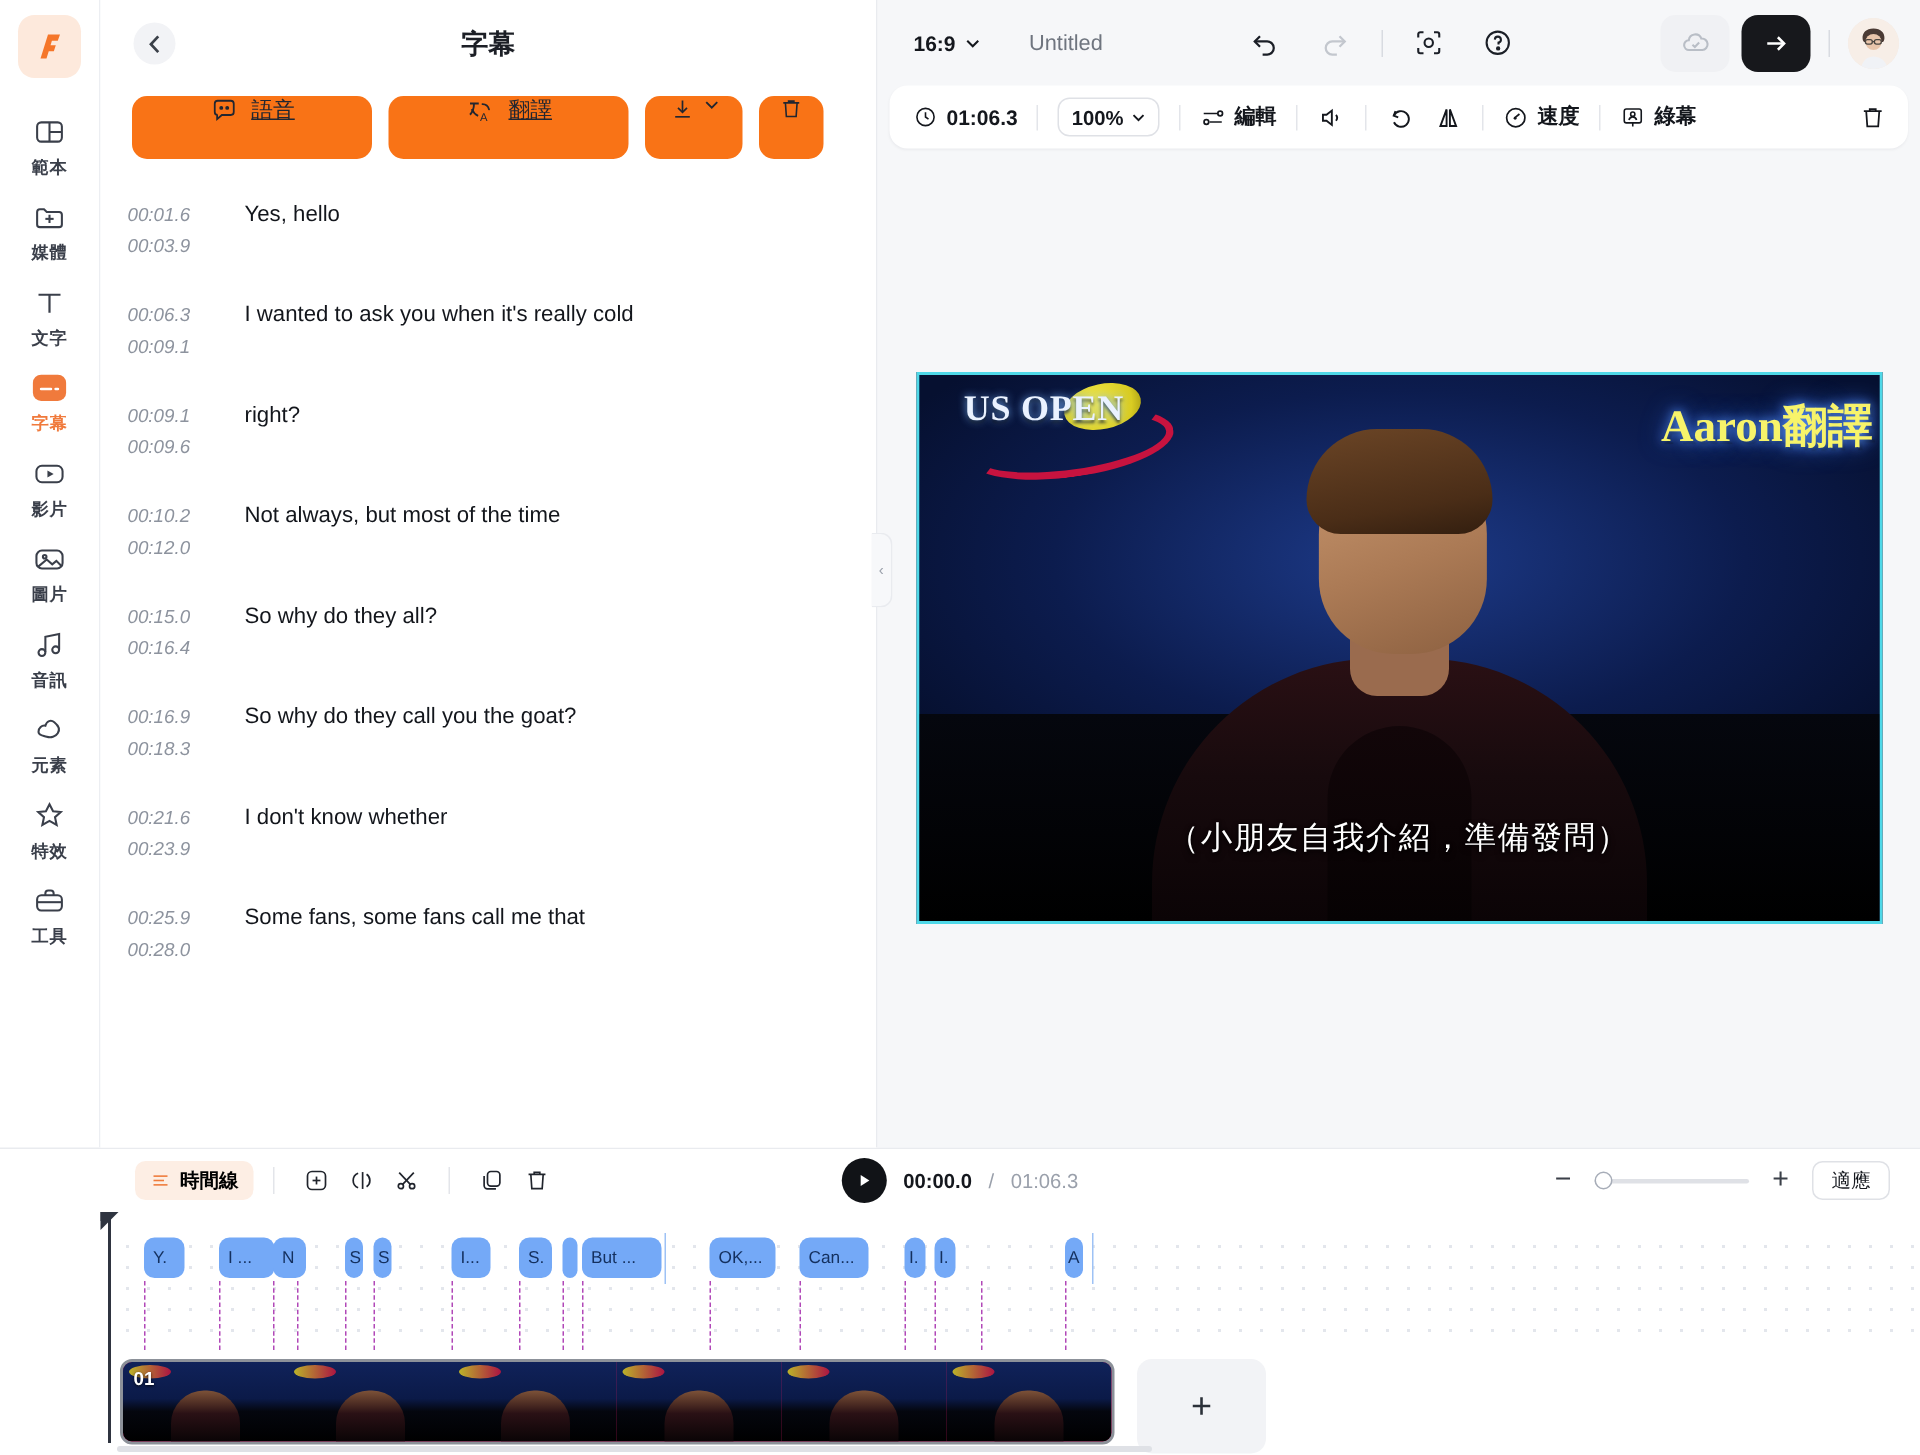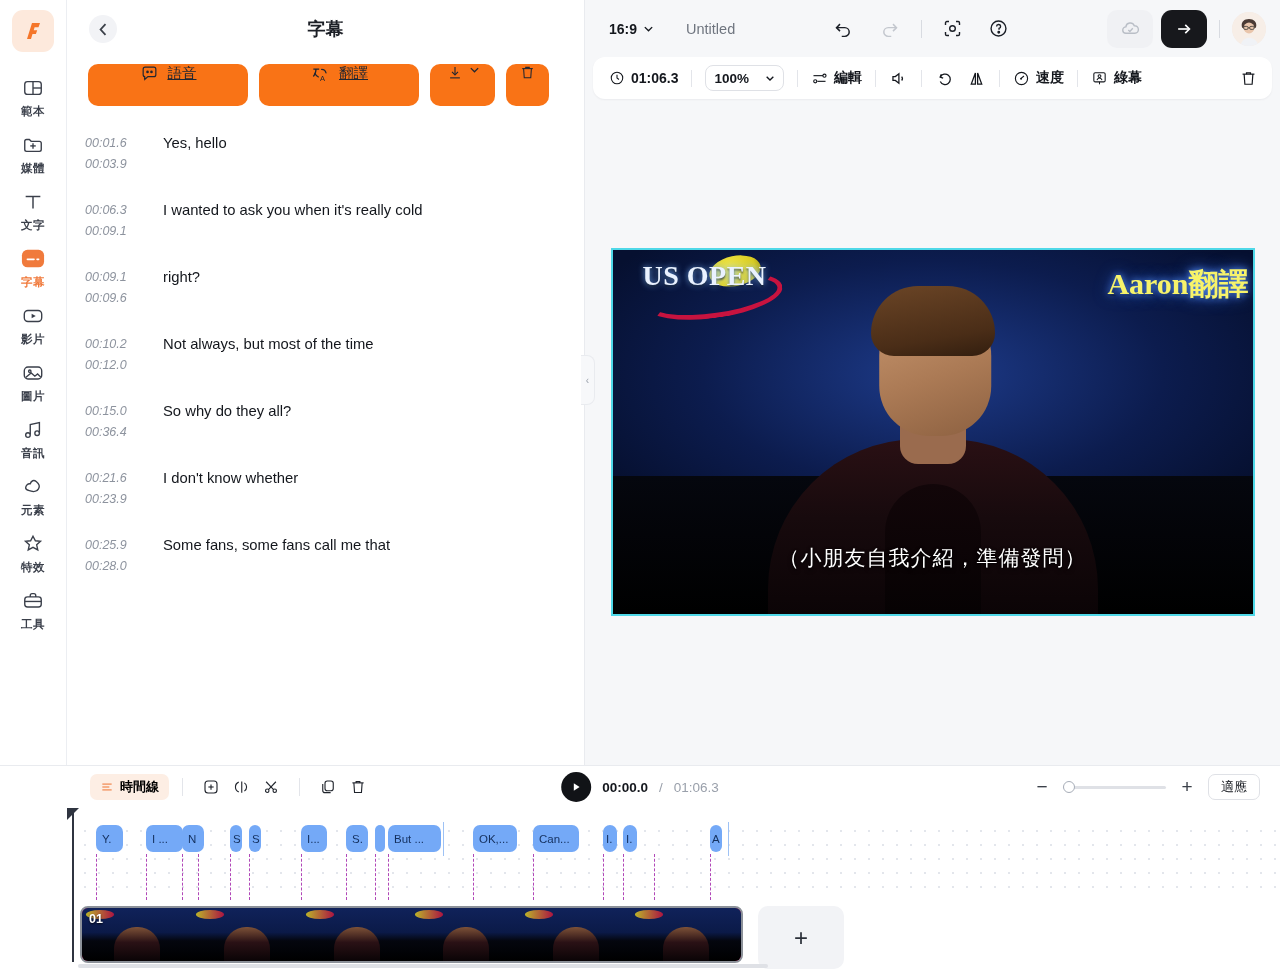--- a/index.html
+++ b/index.html
@@ -111,21 +111,21 @@
 
   .pv-toolbar {
     margin: 0 8px 0 8px; height: 42px; background:#fff; border-radius: 12px;
     display:flex; align-items:center; padding: 0 14px 0 16px; gap: 0;
     box-shadow: 0 1px 2px rgba(20,25,35,.05);
   }
   .tb-item { display:flex; align-items:center; gap:6px; cursor:pointer; font-size:14px; color:#14171d; font-weight:600; }
   .tb-sep { width:1px; height:17px; background:#e3e5ea; margin: 0 13px; }
   .zoom-sel {
     border:1px solid #dfe1e6; border-radius:8px; height:26px; padding:0 8px;
-    display:flex; align-items:center; gap:16px; font-size:13.5px; font-weight:700; color:#14171d; cursor:pointer;
+    display:flex; align-items:center; gap:5px; font-size:13.5px; font-weight:700; color:#14171d; cursor:pointer;
   }
   .tb-plain { display:flex; align-items:center; cursor:pointer; color:#14171d; }
   .tb-spacer { flex: 1; }
 
   .pv-stage { flex:1; display:flex; align-items:center; justify-content:center; }
   .video-frame {
     width: 644px; height: 368px; border: 2px solid #4fd8e8;
     position: relative; overflow:hidden; background:#06102a;
   }
   .vid-bg {
@@ -141,21 +141,21 @@
     background: radial-gradient(circle at 40% 40%, #f2e84a 0%, #d9cc22 70%, #9a8f10 100%);
     transform: rotate(-12deg);
   }
   .usopen .arc {
     position:absolute; left:2px; top:14px; width:138px; height:44px;
     border: 5px solid #c7133f; border-top-color: transparent; border-left-color: transparent;
     border-radius: 50%; transform: rotate(-8deg);
   }
   .usopen .txt {
     position:relative; z-index:2; font-family:"Liberation Serif", serif; font-weight:700;
-    font-size: 28px; letter-spacing: .5px;
+    font-size: 24px; letter-spacing: .5px;
     color:#eaf2ff; text-shadow: 0 0 6px rgba(120,180,255,.9), 0 2px 2px rgba(0,0,0,.7);
   }
   .watermark {
     position:absolute; right: 4px; top: 14px;
     font-size: 30px; font-weight: 700; font-family:"Liberation Serif", serif;
     color:#f7f36a; text-shadow: 0 0 7px rgba(90,150,255,.95), 0 0 16px rgba(60,120,255,.8), 2px 2px 1px rgba(0,0,0,.5);
     white-space: nowrap; letter-spacing: 0px;
   }
   .person {
     position:absolute; left:50%; bottom:0; transform:translateX(-50%);
@@ -441,23 +441,30 @@
       <div class="sub-row">
         <div class="sub-times">
           <div>00:10.2</div>
           <div>00:12.0</div>
         </div>
         <div class="sub-text">Not always, but most of the time</div>
       </div>
       <div class="sub-row">
         <div class="sub-times">
           <div>00:15.0</div>
-          <div>00:36.4</div>
+          <div>00:16.4</div>
         </div>
         <div class="sub-text">So why do they all?</div>
+      </div>
+      <div class="sub-row">
+        <div class="sub-times">
+          <div>00:16.9</div>
+          <div>00:18.3</div>
+        </div>
+        <div class="sub-text">So why do they call you the goat?</div>
       </div>
       <div class="sub-row">
         <div class="sub-times">
           <div>00:21.6</div>
           <div>00:23.9</div>
         </div>
         <div class="sub-text">I don't know whether</div>
       </div>
       <div class="sub-row">
         <div class="sub-times">

